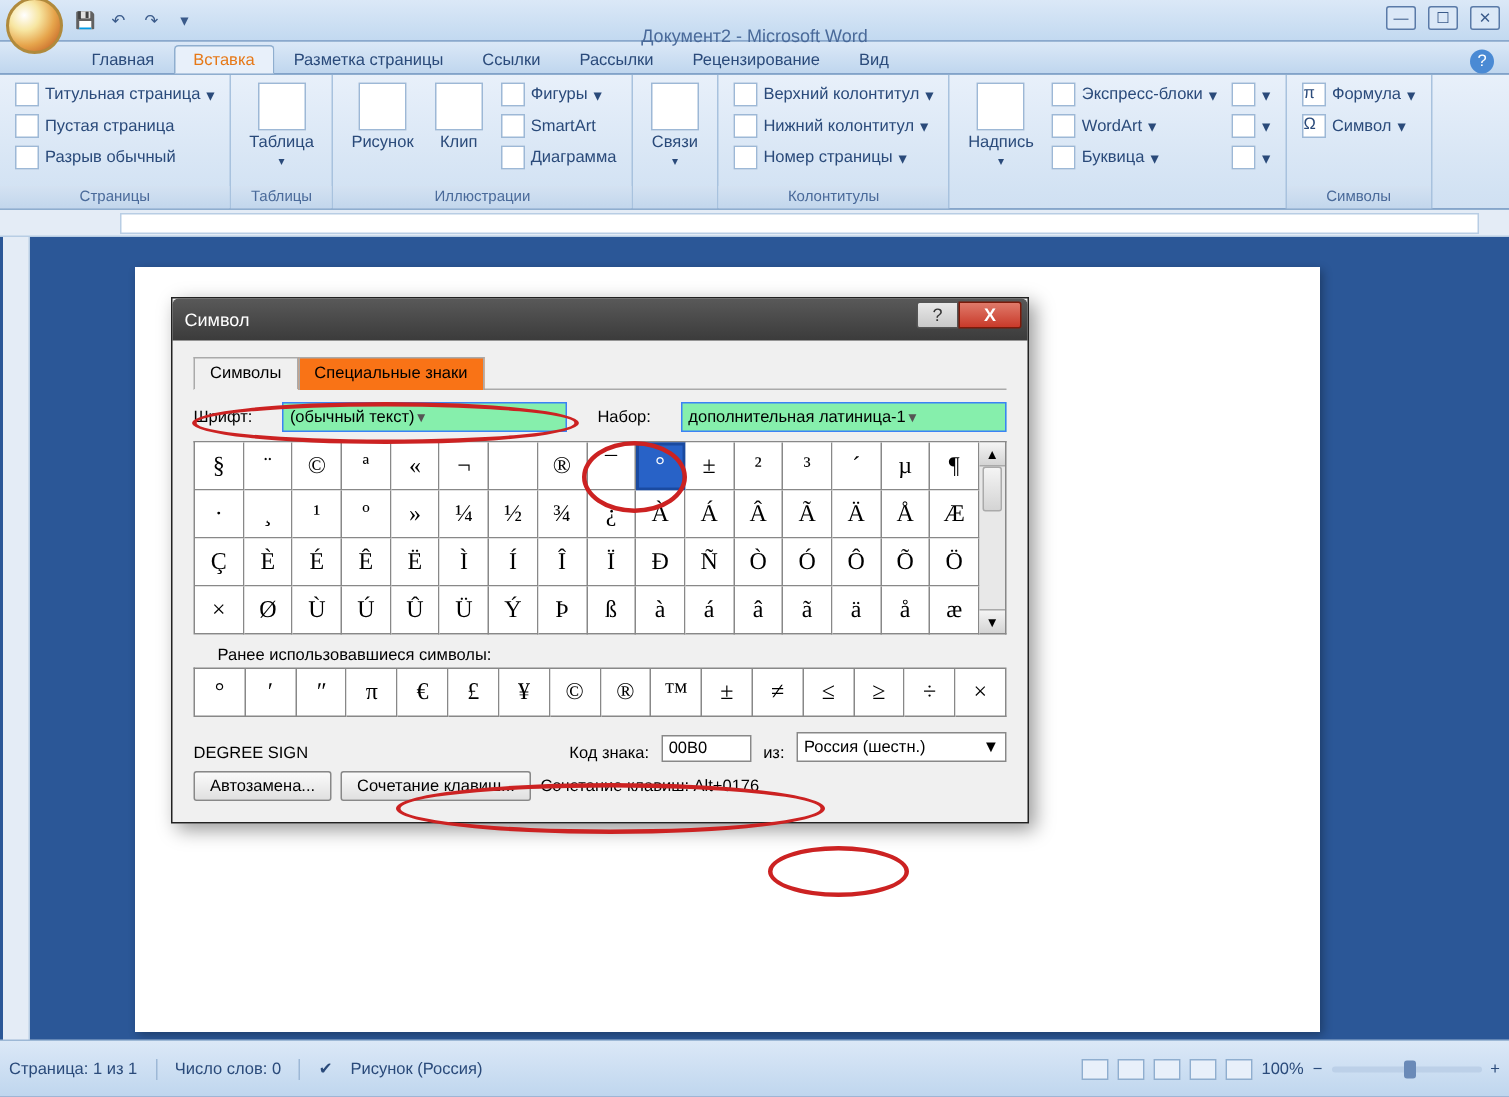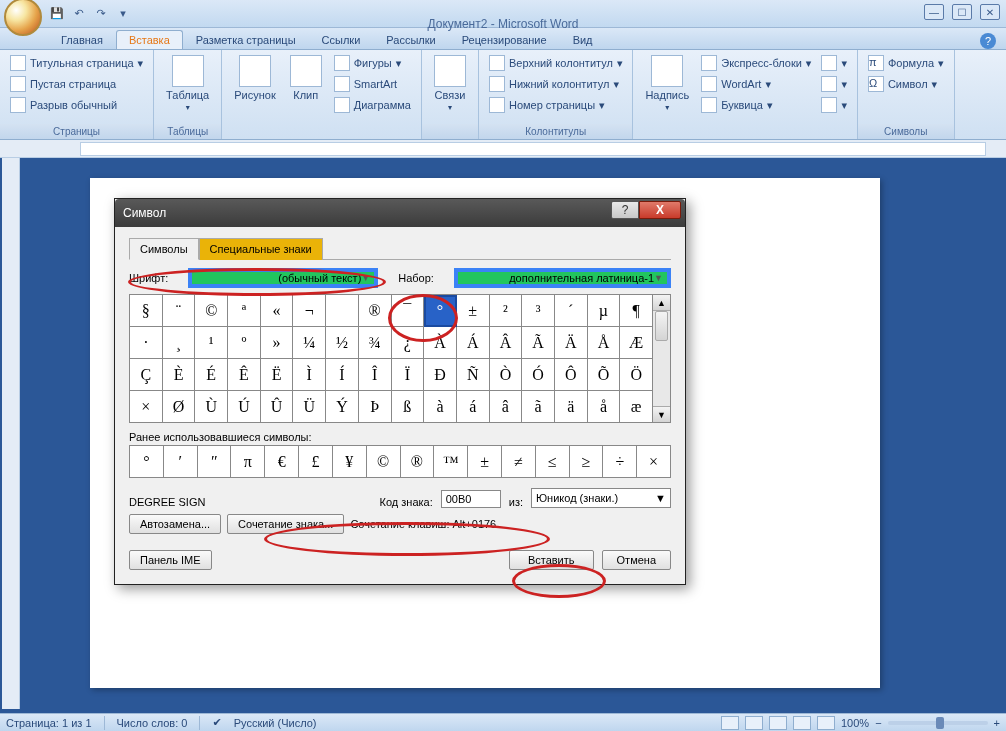--- a/index.html
+++ b/index.html
@@ -34,52 +34,52 @@
 
 .ruler-bar { height: 18px; background: #e4ecf6; border-bottom: 1px solid #b8cde4; position: relative; font-size: 9px; color: #5a7aa8; display:flex; align-items:center; padding-left: 20px;}
 .ruler-bar .ruler-inner { position:absolute; left:80px; right:20px; top:2px; height:14px; background:#fff; border:1px solid #b8cde4;}
 
 
 .doc-area { position: absolute; top: 158px; bottom: 22px; left: 0; right: 0; background: #2b5797; }
 .doc-area .vruler { position:absolute; left:2px; top:0; bottom:0; width:18px; background:#e4ecf6; border-right:1px solid #b8cde4;}
 .page { position: absolute; left: 90px; top: 20px; width: 790px; height: 510px; background: #fff; box-shadow: 2px 2px 6px rgba(0,0,0,0.3); }
 
 
-.statusbar { position: absolute; bottom: 0; left: 0; right: 0; height: 18px; background: linear-gradient(#dbe8f7,#bfd6ee); display: flex; align-items: center; font-size: 11px; color: #2a4a7a; padding: 0 6px; gap: 12px; border-top: 1px solid #9db8d6; }
+.statusbar { position: absolute; bottom: 0; left: 0; right: 0; height: 38px; background: linear-gradient(#dbe8f7,#bfd6ee); display: flex; align-items: center; font-size: 11px; color: #2a4a7a; padding: 0 6px; gap: 12px; border-top: 1px solid #9db8d6; }
 .statusbar .sep { width:1px; height:14px; background:#9db8d6; }
 .statusbar .right { margin-left:auto; display:flex; align-items:center; gap:6px;}
 .view-btn { width:18px; height:14px; border:1px solid #8faecf; background:#e8f0fa; cursor:pointer;}
 .zoom-slider { width:100px; height:4px; background:#bcd0e8; position:relative; border-radius:2px;}
 .zoom-slider .thumb { position:absolute; left:48px; top:-4px; width:8px; height:12px; background:#6a8ab8; border-radius:2px;}
 
 
 .dialog { position: absolute; left: 114px; top: 198px; width: 572px; background: #f0f0f0; border: 1px solid #222; box-shadow: 4px 4px 12px rgba(0,0,0,0.4); }
 .dlg-title { height: 28px; background: linear-gradient(#595959,#3b3b3b); color: #fff; display: flex; align-items: center; padding: 0 8px; font-size: 12px; position: relative; border-radius: 4px 4px 0 0;}
 .dlg-title .dlg-controls { position:absolute; right:4px; top:2px; display:flex; }
 .dlg-title .dlg-help { width:28px; height:18px; background:linear-gradient(#e8e8e8,#c8c8c8); border:1px solid #555; color:#333; font-size:12px; display:flex; align-items:center; justify-content:center; border-radius:2px 0 0 2px; cursor:pointer;}
 .dlg-title .dlg-close { width:42px; height:18px; background:linear-gradient(#e07a6a,#c83a2a); border:1px solid #7a1a0a; color:#fff; font-size:12px; display:flex; align-items:center; justify-content:center; border-radius:0 2px 2px 0; cursor:pointer; font-weight:bold;}
 .dlg-body { padding: 10px 14px 14px; }
 .dlg-tabs { display: flex; border-bottom: 1px solid #aaa; margin-bottom: 8px; }
-.dlg-tab { padding: 4px 10px; font-size: 11px; border: 1px solid #aaa; border-bottom: none; background: #eab308; cursor: pointer; position: relative; top: 1px; }
+.dlg-tab { padding: 4px 10px; font-size: 11px; border: 1px solid #aaa; border-bottom: none; background: #f97316; cursor: pointer; position: relative; top: 1px; }
 .dlg-tab.active { background: #f0f0f0; border-bottom: 1px solid #f0f0f0; }
 .dlg-row { display: flex; align-items: center; gap: 20px; margin-bottom: 6px; font-size: 11px; }
 .dlg-row label { white-space: nowrap; }
-.dlg-combo { flex: 1; height: 20px; border: 4px solid #3b82f6; background: #22c55e; font-size: 11px; padding: 0 4px; display: flex; align-items: center; justify-content: flex-end; cursor: pointer; }
+.dlg-combo { flex: 1; height: 20px; border: 1px solid #3b82f6; background: #86efac; font-size: 11px; padding: 0 4px; display: flex; align-items: center; justify-content: flex-start; cursor: pointer; }
 .dlg-combo .arrow { font-size: 9px; color: #555; }
 
 .char-grid { display: grid; grid-template-columns: repeat(16, 1fr); gap: 0; border: 1px solid #888; border-right:none; border-bottom:none; background:#fff;}
 .char-cell { height: 32px; border-right: 1px solid #888; border-bottom: 1px solid #888; display: flex; align-items: center; justify-content: center; font-size: 16px; font-family: "Times New Roman", serif; cursor: pointer; background:#fff; }
 .char-cell.selected { background: #2862c7; color: #fff; outline:2px solid #1a4aa0; outline-offset:-2px;}
 .grid-wrap { display:flex; }
 .grid-scroll { width:18px; border:1px solid #888; border-left:none; background:#e8e8e8; position:relative;}
 .grid-scroll .sb-btn { height:16px; background:linear-gradient(#f4f4f4,#d4d4d4); border-bottom:1px solid #aaa; font-size:9px; display:flex; align-items:center; justify-content:center; cursor:pointer;}
 .grid-scroll .sb-btn.bottom { position:absolute; bottom:0; left:0; right:0; border-top:1px solid #aaa; border-bottom:none;}
 .grid-scroll .sb-thumb { position:absolute; top:16px; left:2px; right:2px; height:30px; background:linear-gradient(#f4f4f4,#d4d4d4); border:1px solid #aaa; border-radius:2px;}
 
-.recent-label { font-size: 11px; margin: 8px 0 2px; }
+.recent-label { font-size: 11px; margin: 8px 16px 2px; }
 .recent-grid { display: grid; grid-template-columns: repeat(16, 1fr); border: 1px solid #888; border-right:none; border-bottom:none; }
 .recent-grid .char-cell { height: 32px; }
 
 .dlg-info { display: flex; align-items: flex-end; gap: 8px; font-size: 11px; margin-top: 10px; }
 .dlg-info .code-input { width: 60px; height: 18px; border: 1px solid #888; background: #fff; padding: 0 4px; font-size: 11px; }
 .dlg-info .from-combo { width: 140px; height: 20px; border: 1px solid #888; background: #fff; font-size: 11px; padding: 0 4px; display: flex; align-items: center; justify-content: space-between; cursor:pointer;}
 
 .dlg-btns { display: flex; gap: 6px; margin-top: 6px; align-items: center; font-size: 11px; flex-wrap: wrap;}
 .dlg-btn { padding: 3px 10px; font-size: 11px; border: 1px solid #888; background: linear-gradient(#fafafa,#e0e0e0); cursor: pointer; border-radius: 2px; }
 .dlg-footer { display: flex; justify-content: space-between; margin-top: 16px; }
@@ -160,20 +160,21 @@
         <div class="rib-item">
             <span class="ico"></span>
             <span>SmartArt</span>
           </div>
         <div class="rib-item">
             <span class="ico"></span>
             <span>Диаграмма</span>
           </div>
       </div>
     </div>
+    <div class="ribbon-group-label">Иллюстрации</div>
   </div>
   <div class="ribbon-group">
     <div class="ribbon-group-body">
       <div class="rib-big">
           <span class="ico"></span>
           <span>Связи</span>
           <span style="font-size:8px">▾</span>
         </div>
     </div>
     <div class="ribbon-group-label">&nbsp;</div>
@@ -226,21 +227,21 @@
   <div class="vruler"></div>
   <div class="page"></div>
 </div>
 
 <div class="statusbar">
   <span>Страница: 1 из 1</span>
   <div class="sep"></div>
   <span>Число слов: 0</span>
   <div class="sep"></div>
   <span>✔</span>
-  <span>Русский (Число)</span>
+  <span>Рисунок (Россия)</span>
   <div class="right">
     <div class="view-btn"></div>
     <div class="view-btn"></div>
     <div class="view-btn"></div>
     <div class="view-btn"></div>
     <div class="view-btn"></div>
     <span>100%</span>
     <span>−</span>
     <div class="zoom-slider">
         <div class="thumb"></div>
@@ -365,35 +366,28 @@
         <div class="char-cell">≥</div>
         <div class="char-cell">÷</div>
         <div class="char-cell">×</div>
       </div>
     <div class="dlg-info">
       <span style="flex:1">DEGREE SIGN</span>
       <label>Код знака:</label>
       <input class="code-input" value="00B0" style="">
       <label>из:</label>
       <div class="from-combo">
-          <span>Юникод (знаки.)</span>
+          <span>Россия (шестн.)</span>
           <span class="arrow">▼</span>
         </div>
     </div>
     <div class="dlg-btns">
       <button class="dlg-btn">Автозамена...</button>
-      <button class="dlg-btn">Сочетание знака...</button>
+      <button class="dlg-btn">Сочетание клавиш...</button>
       <span>Сочетание клавиш: Alt+0176</span>
-    </div>
-    <div class="dlg-footer">
-      <button class="dlg-btn">Панель IME</button>
-      <div class="right">
-        <button class="dlg-btn" style="padding:3px 18px">Вставить</button>
-        <button class="dlg-btn" style="padding:3px 14px">Отмена</button>
-      </div>
     </div>
   </div>
 </div>
 
 <div class="anno" style="left: 128px; top: 268px; width: 258px; height: 28px; border-radius: 50%;"></div>
 <div class="anno" style="left: 388px; top: 294px; width: 70px; height: 48px; border-radius: 50%;"></div>
 <div class="anno" style="left: 264px; top: 522px; width: 286px; height: 34px; border-radius: 50%;"></div>
 <div class="anno" style="left: 512px; top: 564px; width: 94px; height: 34px; border-radius: 50%;"></div>
 
 </body></html>

